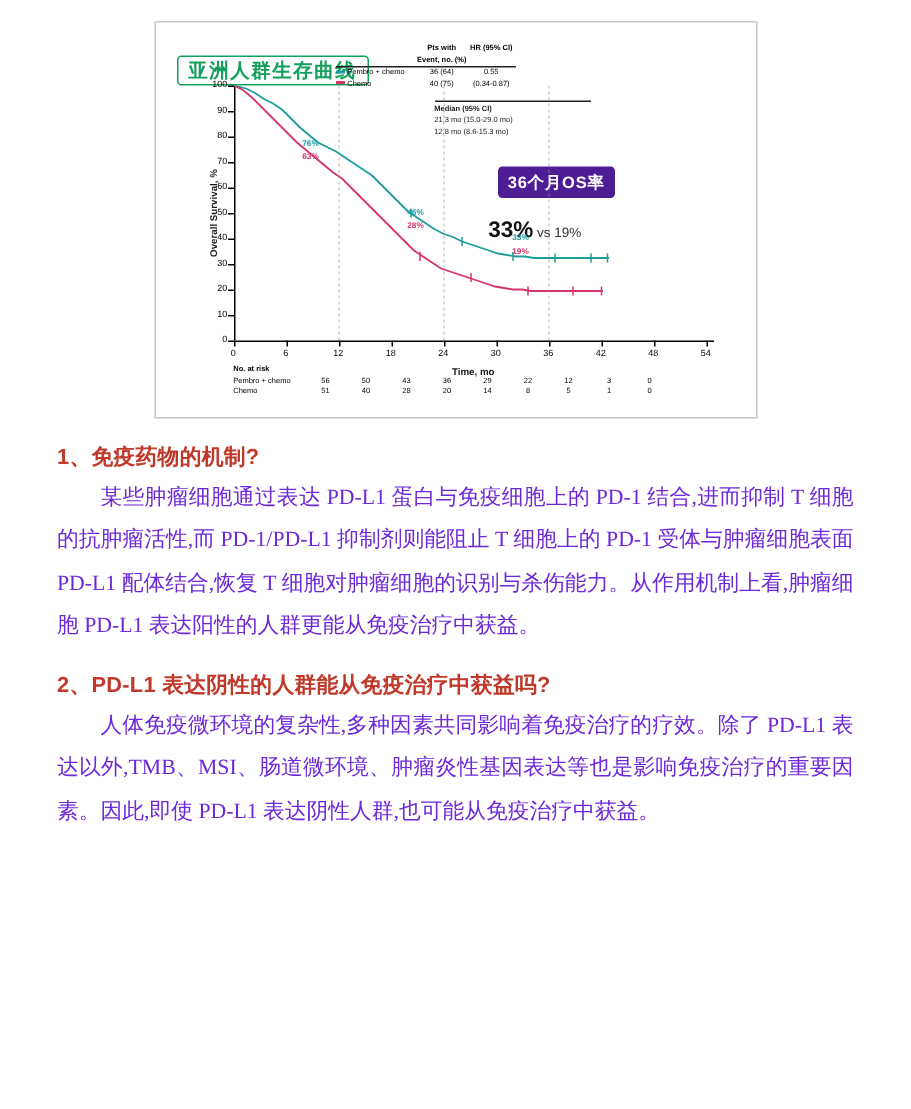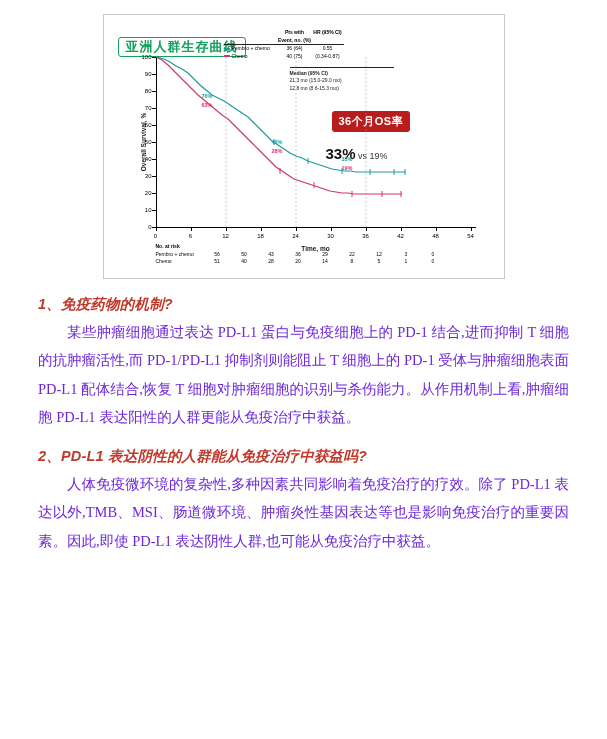--- a/index.html
+++ b/index.html
@@ -133,21 +133,21 @@
     line-height: 1.45;
     border-top: 1px solid #222;
     padding-top: 2px;
     width: 104px;
   }
   .median-box b { font-weight: bold; }
   .blue-badge {
     position: absolute;
     left: 228px;
     top: 96px;
-    background: #b91c1c;
+    background: #4c1d95;
     color: #fff;
     font-family: "Liberation Sans", sans-serif;
     font-size: 11px;
     font-weight: bold;
     padding: 3px 7px;
     border-radius: 3px;
     letter-spacing: 0.5px;
   }
   .result-line {
     position: absolute;
@@ -196,21 +196,20 @@
   .content {
     margin: 0 38px;
   }
   h2.q {
     color: #c0392b;
     font-size: 14.5px;
     font-weight: bold;
     margin: 16px 0 4px 0;
     font-family: "Liberation Sans", sans-serif;
     letter-spacing: 0.2px;
-    font-style: italic;
   }
   p.body {
     font-size: 14.5px;
     line-height: 1.95;
     text-align: justify;
     text-justify: inter-ideograph;
     margin: 4px 0 0 0;
     text-indent: 2em;
     color: #6d28d9;
   }

